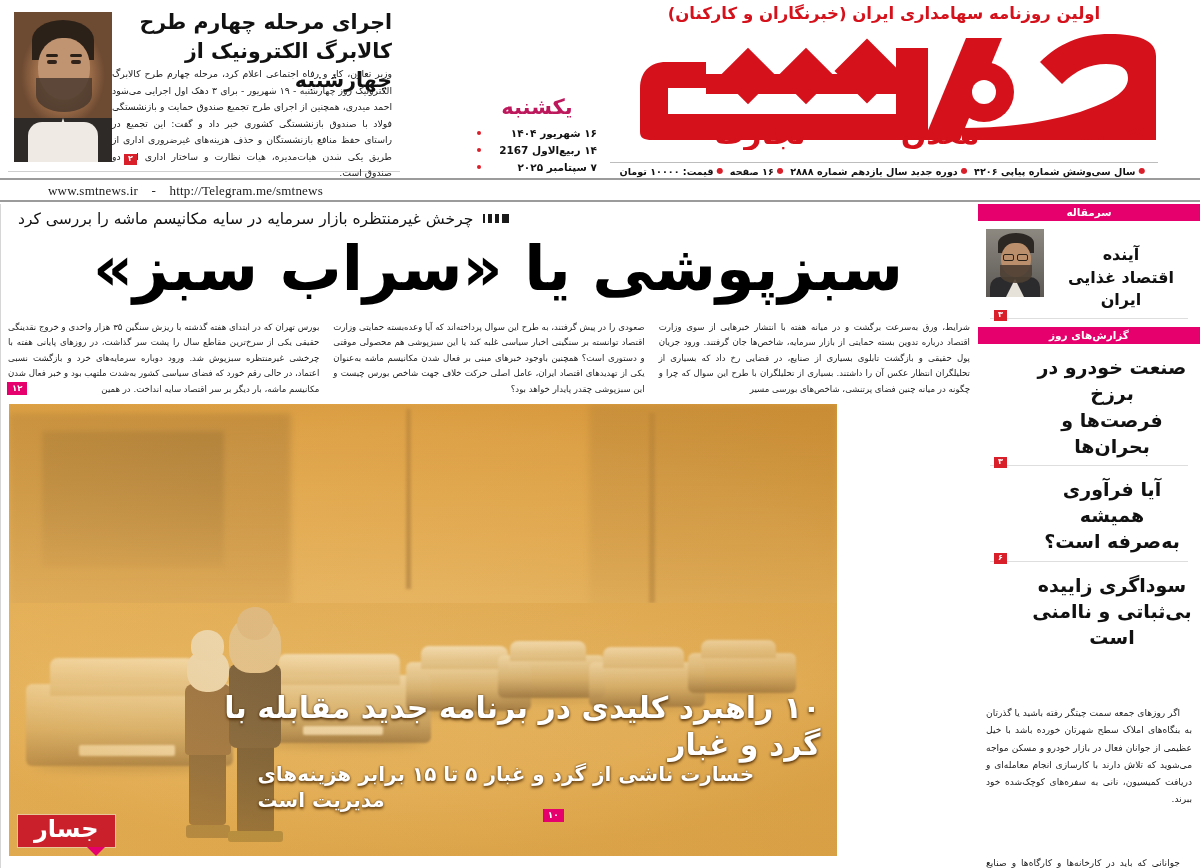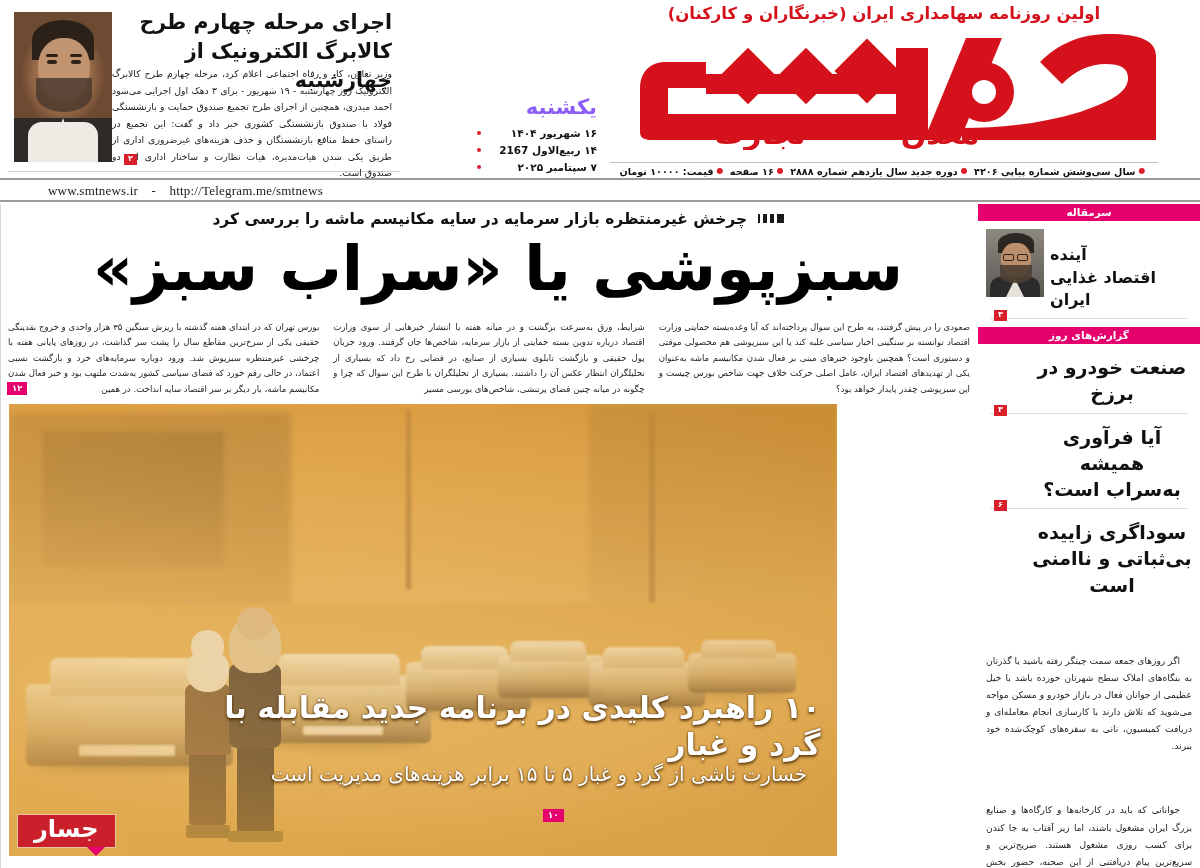--- a/index.html
+++ b/index.html
@@ -60,21 +60,21 @@
     position: absolute; bottom: 6px; left: 116px;
     background: #d91f2a; color: #fff; font-size: 8px; font-weight: bold;
     padding: 1px 4px; line-height: 1.1;
   }
 
   
   .dateblock {
     position: absolute; top: 96px; right: 575px; width: 120px;
     text-align: right; direction: rtl;
   }
-  .dateblock .dow { font-size: 21px; font-weight: bold; color: #8b5cf6; line-height: 1.1; margin-bottom: 6px; }
+  .dateblock .dow { font-size: 21px; font-weight: bold; color: #be185d; line-height: 1.1; margin-bottom: 6px; text-align: center; }
   .dateblock ul { list-style: none; }
   .dateblock li {
     font-size: 10.5px; font-weight: bold; color: #111;
     line-height: 1.62; position: relative; padding-left: 10px;
   }
   .dateblock li::after {
     content: ""; position: absolute; left: 0; top: 6px;
     width: 4px; height: 4px; border-radius: 50%; background: #d91f2a;
   }
 
@@ -110,22 +110,22 @@
   .urlstrip .urls .dash { margin: 0 10px; }
 
   
   .main {
     position: absolute; top: 204px; left: 0; width: 978px; height: 664px;
     border-left: 1px solid #d6d6d6;
   }
 
   .kicker {
     position: absolute; top: 6px; right: 0; width: 960px;
-    text-align: center; direction: rtl;
-    font-size: 15.5px; font-weight: bold; color: #111; letter-spacing: -0.3px;
+    text-align: left; direction: rtl;
+    font-size: 15.5px; font-weight: normal; color: #111; letter-spacing: -0.3px;
   }
   .kicker .smt-mark {
     display: inline-block; width: 26px; height: 13px;
     vertical-align: -1px; margin-left: 5px;
   }
 
   .headline {
     position: absolute; top: 30px; right: 0; width: 960px;
     text-align: center; direction: rtl;
     font-size: 62px; font-weight: bold; color: #000;
@@ -222,22 +222,22 @@
   .photo-text { position:absolute; inset:0; }
   .cap-main {
     position: absolute; top: 63%; right: 2%; width: 78%;
     text-align: right; direction: rtl;
     font-size: 30px; font-weight: bold; color: #fff;
     letter-spacing: -0.8px; line-height: 1.25;
     text-shadow: 0 2px 3px rgba(80,45,5,.85), 0 0 2px rgba(70,40,5,.9);
   }
   .cap-sub {
     position: absolute; top: 79%; right: 2%; width: 68%;
-    text-align: center; direction: rtl;
-    font-size: 20px; font-weight: normal; color: #fff;
+    text-align: left; direction: rtl;
+    font-size: 20px; font-weight: bold; color: #fff;
     letter-spacing: -0.5px; line-height: 1.3;
     text-shadow: 0 2px 3px rgba(80,45,5,.85), 0 0 2px rgba(70,40,5,.9);
   }
   .cap-badge {
     position: absolute; top: 89.5%; right: 33%;
     background: #e5006e; color: #fff; font-size: 9px; font-weight: bold;
     padding: 2px 5px; line-height: 1;
   }
   .corner-badge {
     position: absolute; bottom: 8px; left: 8px;
@@ -272,21 +272,21 @@
   .sb-ed-photo .bg { position:absolute; inset:0; background:linear-gradient(180deg,#8d8880,#5b5854); }
   .sb-ed-photo .hair { position:absolute; top:4px; left:12px; width:36px; height:20px; background:#2c2722; border-radius:50% 50% 0 0; }
   .sb-ed-photo .face { position:absolute; top:14px; left:15px; width:30px; height:34px; background:#bb8f6c; border-radius:45% 45% 50% 50%; }
   .sb-ed-photo .glass1 { position:absolute; top:25px; left:17px; width:11px; height:7px; border:1.2px solid #2a2219; border-radius:2px; }
   .sb-ed-photo .glass2 { position:absolute; top:25px; left:31px; width:11px; height:7px; border:1.2px solid #2a2219; border-radius:2px; }
   .sb-ed-photo .beard { position:absolute; top:36px; left:14px; width:32px; height:18px; background:#4e3f33; border-radius:0 0 48% 48%; opacity:.9; }
   .sb-ed-photo .body { position:absolute; bottom:0; left:4px; width:50px; height:20px; background:#2b2b2d; border-radius:10px 10px 0 0; }
   .sb-ed-photo .collar { position:absolute; bottom:0; left:20px; width:18px; height:18px; background:#e6e2da; clip-path:polygon(50% 0,100% 100%,0 100%); }
 
   .sb-ed-title {
-    margin-right: 0; margin-left: 64px; text-align: left;
+    margin-right: 0; margin-left: 64px; text-align: center;
     font-size: 16px; font-weight: bold; color: #111; line-height: 1.42;
     letter-spacing: -0.3px; padding-top: 16px;
   }
   .sb-rule { height: 1px; background: #dedede; margin: 6px 4px 0 4px; position: relative; }
   .pg-badge {
     position: absolute; bottom: -2px; left: 4px;
     background: #d91f2a; color: #fff; font-size: 8px; font-weight: bold;
     padding: 1px 4px; line-height: 1.1;
   }
   .sb-item { position: relative; padding: 10px 8px 0 8px; }
@@ -398,22 +398,22 @@
         </g>
           </svg>
       </span>
       <span>چرخش غیرمنتظره بازار سرمایه در سایه مکانیسم ماشه را بررسی کرد</span>
     </div>
 
     <div class="headline">سبزپوشی یا «سراب سبز»</div>
 
     <div class="lede">
       <div class="col">بورس تهران که در ابتدای هفته گذشته با ریزش سنگین ۳۵ هزار واحدی و خروج نقدینگی حقیقی یکی از سرخ‌ترین مقاطع سال را پشت سر گذاشت، در روزهای پایانی هفته با چرخشی غیرمنتظره سبزپوش شد. ورود دوباره سرمایه‌های خرد و بازگشت نسبی اعتماد، در حالی رقم خورد که فضای سیاسی کشور به‌شدت ملتهب بود و خبر فعال شدن مکانیسم ماشه، بار دیگر بر سر اقتصاد سایه انداخت. در همین</div>
+      <div class="col">صعودی را در پیش گرفتند، به طرح این سوال پرداخته‌اند که آیا وعده‌بسته حمایتی وزارت اقتصاد توانسته بر سنگینی اخبار سیاسی غلبه کند یا این سبزپوشی هم محصولی موقتی و دستوری است؟ همچنین باوجود خبرهای مبنی بر فعال شدن مکانیسم ماشه به‌عنوان یکی از تهدیدهای اقتصاد ایران، عامل اصلی حرکت خلاف جهت شاخص بورس چیست و این سبزپوشی چقدر پایدار خواهد بود؟</div>
       <div class="col">شرایط، ورق به‌سرعت برگشت و در میانه هفته با انتشار خبرهایی از سوی وزارت اقتصاد درباره تدوین بسته حمایتی از بازار سرمایه، شاخص‌ها جان گرفتند. ورود جریان پول حقیقی و بازگشت تابلوی بسیاری از صنایع، در فضایی رخ داد که بسیاری از تحلیلگران انتظار عکس آن را داشتند. بسیاری از تحلیلگران با طرح این سوال که چرا و چگونه در میانه چنین فضای پرتنشی، شاخص‌های بورسی مسیر</div>
-      <div class="col">صعودی را در پیش گرفتند، به طرح این سوال پرداخته‌اند که آیا وعده‌بسته حمایتی وزارت اقتصاد توانسته بر سنگینی اخبار سیاسی غلبه کند یا این سبزپوشی هم محصولی موقتی و دستوری است؟ همچنین باوجود خبرهای مبنی بر فعال شدن مکانیسم ماشه به‌عنوان یکی از تهدیدهای اقتصاد ایران، عامل اصلی حرکت خلاف جهت شاخص بورس چیست و این سبزپوشی چقدر پایدار خواهد بود؟</div>
     </div>
     <div class="lede-badge">۱۲</div>
 
     <div class="photo">
       <div class="ph-sky"></div>
       <div class="ph-bldg-l"></div>
       <div class="ph-bldg-win"></div>
       <div class="ph-bldg-r"></div>
       <div class="ph-pole1"></div>
       <div class="ph-pole2"></div>
@@ -495,30 +495,31 @@
       <div class="sb-rule">
         <span class="pg-badge">۳</span>
       </div>
     </div>
 
     <div class="sb-header">گزارش‌های روز</div>
 
     <div class="sb-item">
       <div class="sb-item-title">
         <div>صنعت خودرو در برزخ</div>
+        <div>فرصت‌ها و بحران‌ها</div>
       </div>
       <div class="sb-rule">
         <span class="pg-badge">۳</span>
       </div>
     </div>
 
     <div class="sb-item">
       <div class="sb-item-title">
         <div>آیا فرآوری همیشه</div>
-        <div>به‌سراب است؟</div>
+        <div>به‌صرفه است؟</div>
       </div>
       <div class="sb-rule">
         <span class="pg-badge">۶</span>
       </div>
     </div>
 
     <div class="sb-item">
       <div class="sb-item-title">
         <div>سوداگری زاییده</div>
         <div>بی‌ثباتی و ناامنی است</div>

